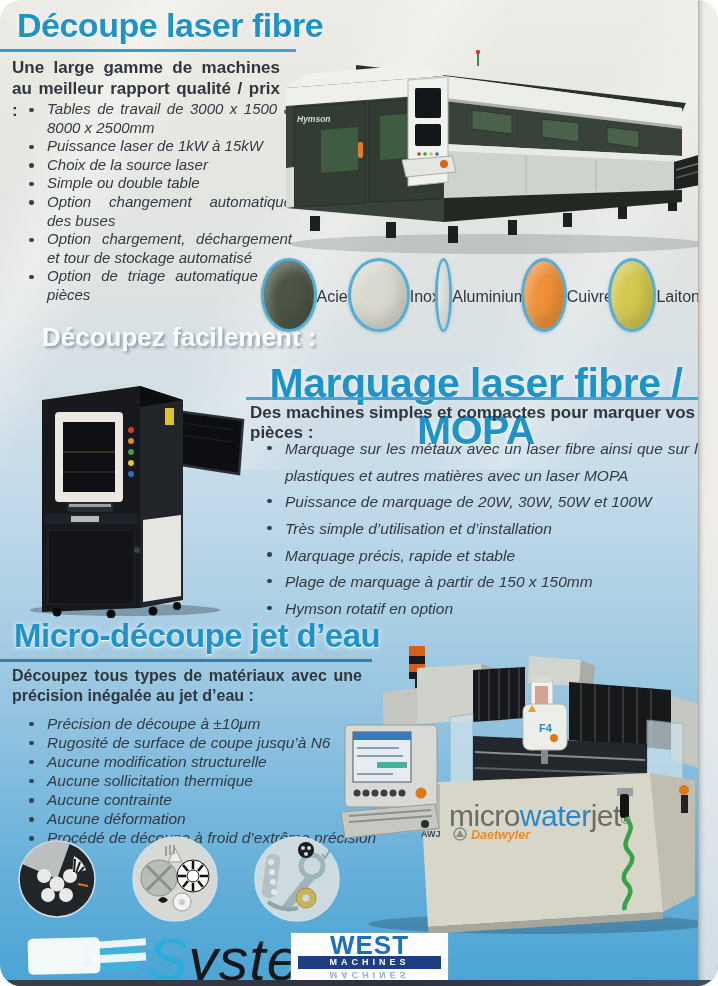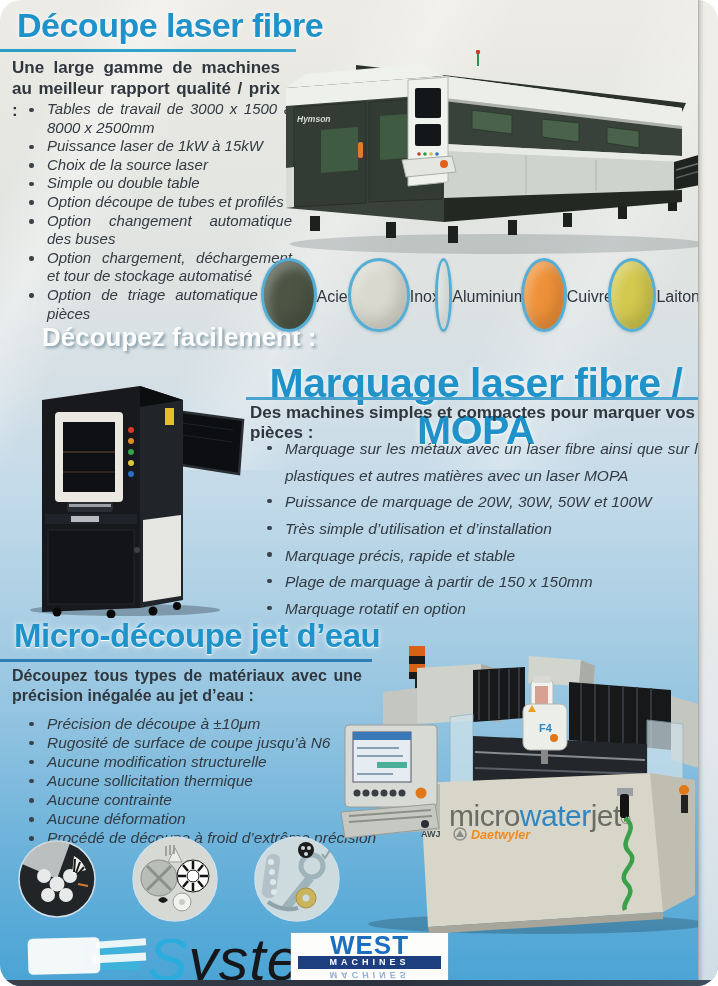--- a/index.html
+++ b/index.html
@@ -88,21 +88,20 @@
   <div class="streaks"></div>
 
   <div id="title1" class="h-title">Découpe laser fibre</div>
   <div id="rule1"></div>
   <div id="intro1">Une large gamme de machines au meilleur rapport qualité / prix :</div>
   <ul id="list1" class="blist">
     <li>Tables de travail de 3000 x 1500 à 8000 x 2500mm</li>
     <li>Puissance laser de 1kW à 15kW</li>
     <li>Choix de la source laser</li>
     <li>Simple ou double table</li>
-    <li>Option découpe de tubes et profilés</li>
     <li>Option changement automatique des buses</li>
     <li>Option chargement, déchargement et tour de stockage automatisé</li>
     <li>Option de triage automatique des pièces</li>
   </ul>
   <div id="cut-label">Découpez facilement :</div>
 
   <svg class="illus" style="left:266px;top:50px" width="452" height="210" viewBox="0 0 452 210">
     <ellipse cx="232" cy="194" rx="208" ry="10" fill="rgba(70,80,85,.22)"></ellipse>
     <g fill="#1c211d">
       <rect x="44" y="166" width="10" height="15"></rect>
@@ -180,21 +179,21 @@
 
   <div id="title2" class="h-title">Marquage laser fibre / MOPA</div>
   <div id="rule2"></div>
   <div id="intro2">Des machines simples et compactes pour marquer vos pièces :</div>
   <ul id="list2" class="blist">
     <li>Marquage sur les métaux avec un laser fibre ainsi que sur les plastiques et autres matières avec un laser MOPA</li>
     <li>Puissance de marquage de 20W, 30W, 50W et 100W</li>
     <li>Très simple d’utilisation et d’installation</li>
     <li>Marquage précis, rapide et stable</li>
     <li>Plage de marquage à partir de 150 x 150mm</li>
-    <li>Marquage rotatif en option</li>
+    <li>Hymson rotatif en option</li>
   </ul>
 
   <svg class="illus" style="left:15px;top:360px" width="238" height="258" viewBox="0 0 238 258">
     <ellipse cx="110" cy="250" rx="95" ry="6" fill="rgba(20,30,40,.3)"></ellipse>
 
     <polygon points="122,82 150,78 150,88 122,92" fill="#23272c"></polygon>
     <polygon points="138,48 228,60 224,114 134,100" fill="#0c0e11" stroke="#2a2f35" stroke-width="2.5"></polygon>
     <line x1="145" y1="60" x2="218" y2="70" stroke="#1d2329" stroke-width="1"></line>
     <line x1="145" y1="72" x2="217" y2="82" stroke="#1d2329" stroke-width="1"></line>
 

